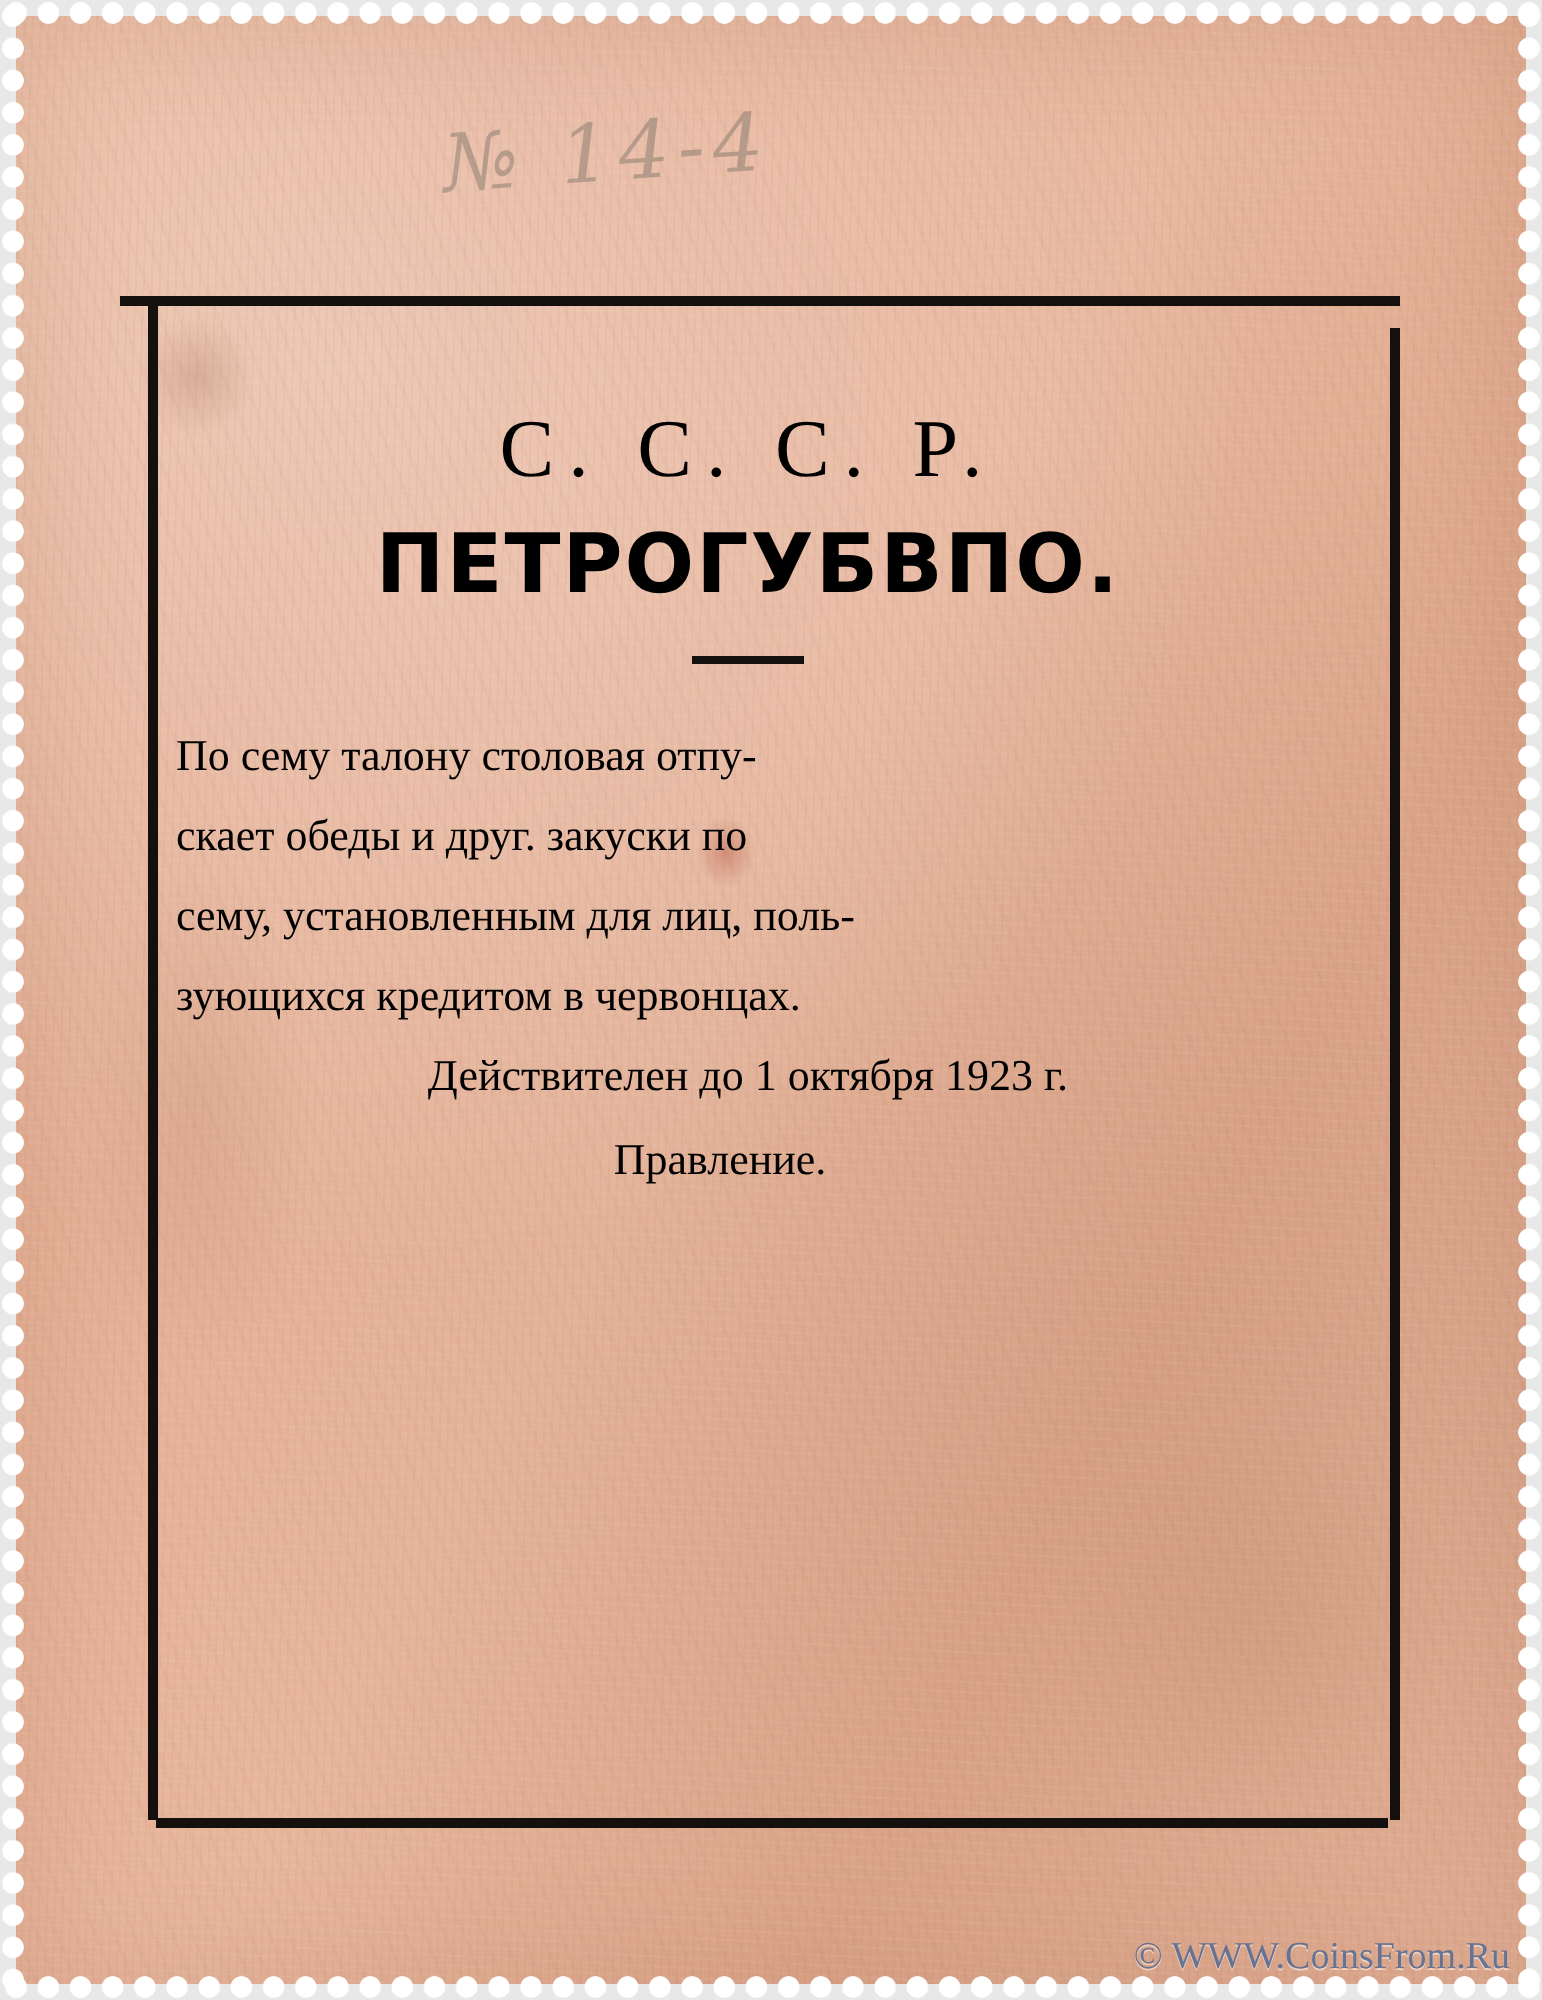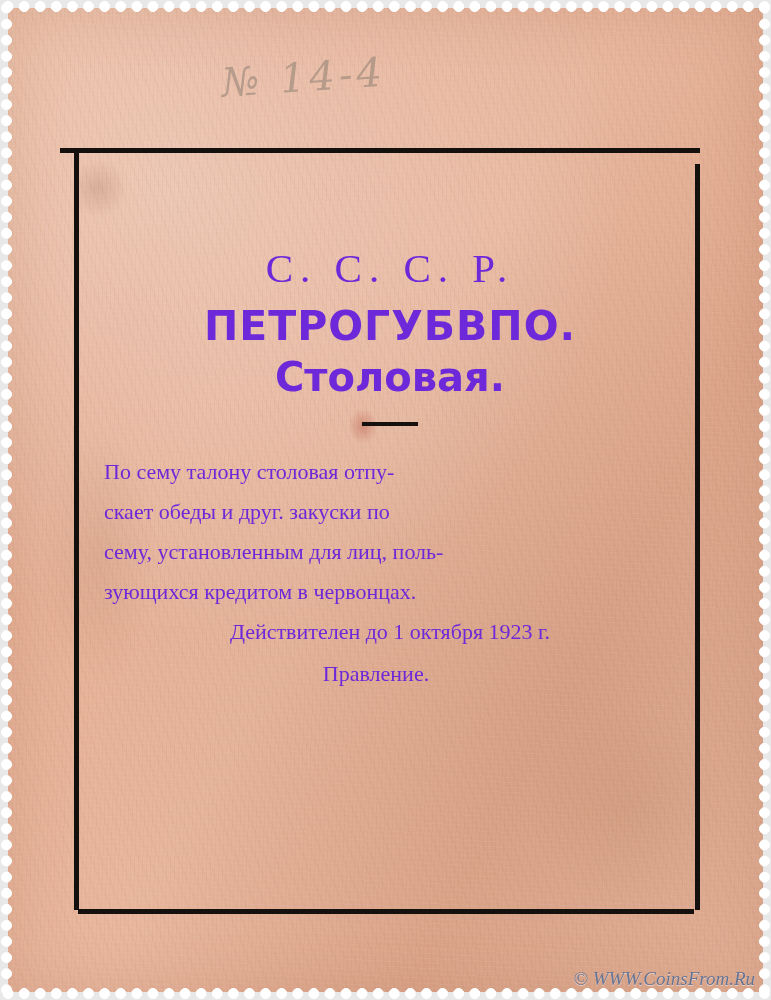--- a/index.html
+++ b/index.html
@@ -85,26 +85,25 @@
     background: #14100e;
   }
   .f-top    { left: 0;   top: 0;    width: 640px; height: 5px; }
   .f-bottom { left: 18px;bottom: 0; width: 616px; height: 5px; }
   .f-left   { left: 14px;top: 4px;  width: 5px;   height: 758px; }
   .f-right  { right: 0;  top: 16px; width: 5px;   height: 746px; }
 
   
   .content {
     position: absolute;
-    left: 88px;
+    left: 72px;
     top: 200px;
     width: 604px;
     text-align: center;
-    color: #6d28d9;
-    margin-top: 44px;
+    color: #000000;
   }
   .line-sssr {
     font-size: 41px;
     letter-spacing: 7px;
     font-weight: 400;
     margin-bottom: 10px;
   }
   .line-org {
     font-size: 41px;
     font-weight: 700;
@@ -166,21 +165,20 @@
     position: absolute;
     right: 16px;
     bottom: 10px;
     text-align: right;
     color: #5d6f93;
     font-family: "Liberation Serif", serif;
     font-size: 19px;
     line-height: 23px;
     opacity: 0.92;
     text-shadow: 0 1px 0 rgba(255,255,255,0.55);
-    font-style: italic;
   }
 </style>
 </head>
 <body>
 
 <div id="scan">
 
   <div class="paper">
     <div class="grain"></div>
     <div class="blotch" style="left:30px; top:420px; width:120px; height:260px; background:radial-gradient(ellipse at center, rgba(150,95,65,0.13), rgba(150,95,65,0) 70%);"></div>
@@ -194,21 +192,20 @@
     <div class="frame-line f-right"></div>
     <div class="frame-line f-bottom"></div>
     <div class="frame-line f-left"></div>
   </div>
 
   <div class="pencil">№ 14-4</div>
 
   <div class="content">
     <div class="line-sssr">С. С. С. Р.</div>
     <div class="line-org">ПЕТРОГУБВПО.</div>
-    <div class="line-sub">Столовая.</div>
     <div class="rule"></div>
     <div class="body-text">
       <p>По сему талону столовая  отпу-</p>
       <p>скает обеды  и  друг.  закуски по</p>
       <p>сему, установленным для лиц, поль-</p>
       <p>зующихся кредитом в червонцах.</p>
       <p class="center">Действителен до 1 октября 1923 г.</p>
       <p class="last">Правление.</p>
     </div>
   </div>

